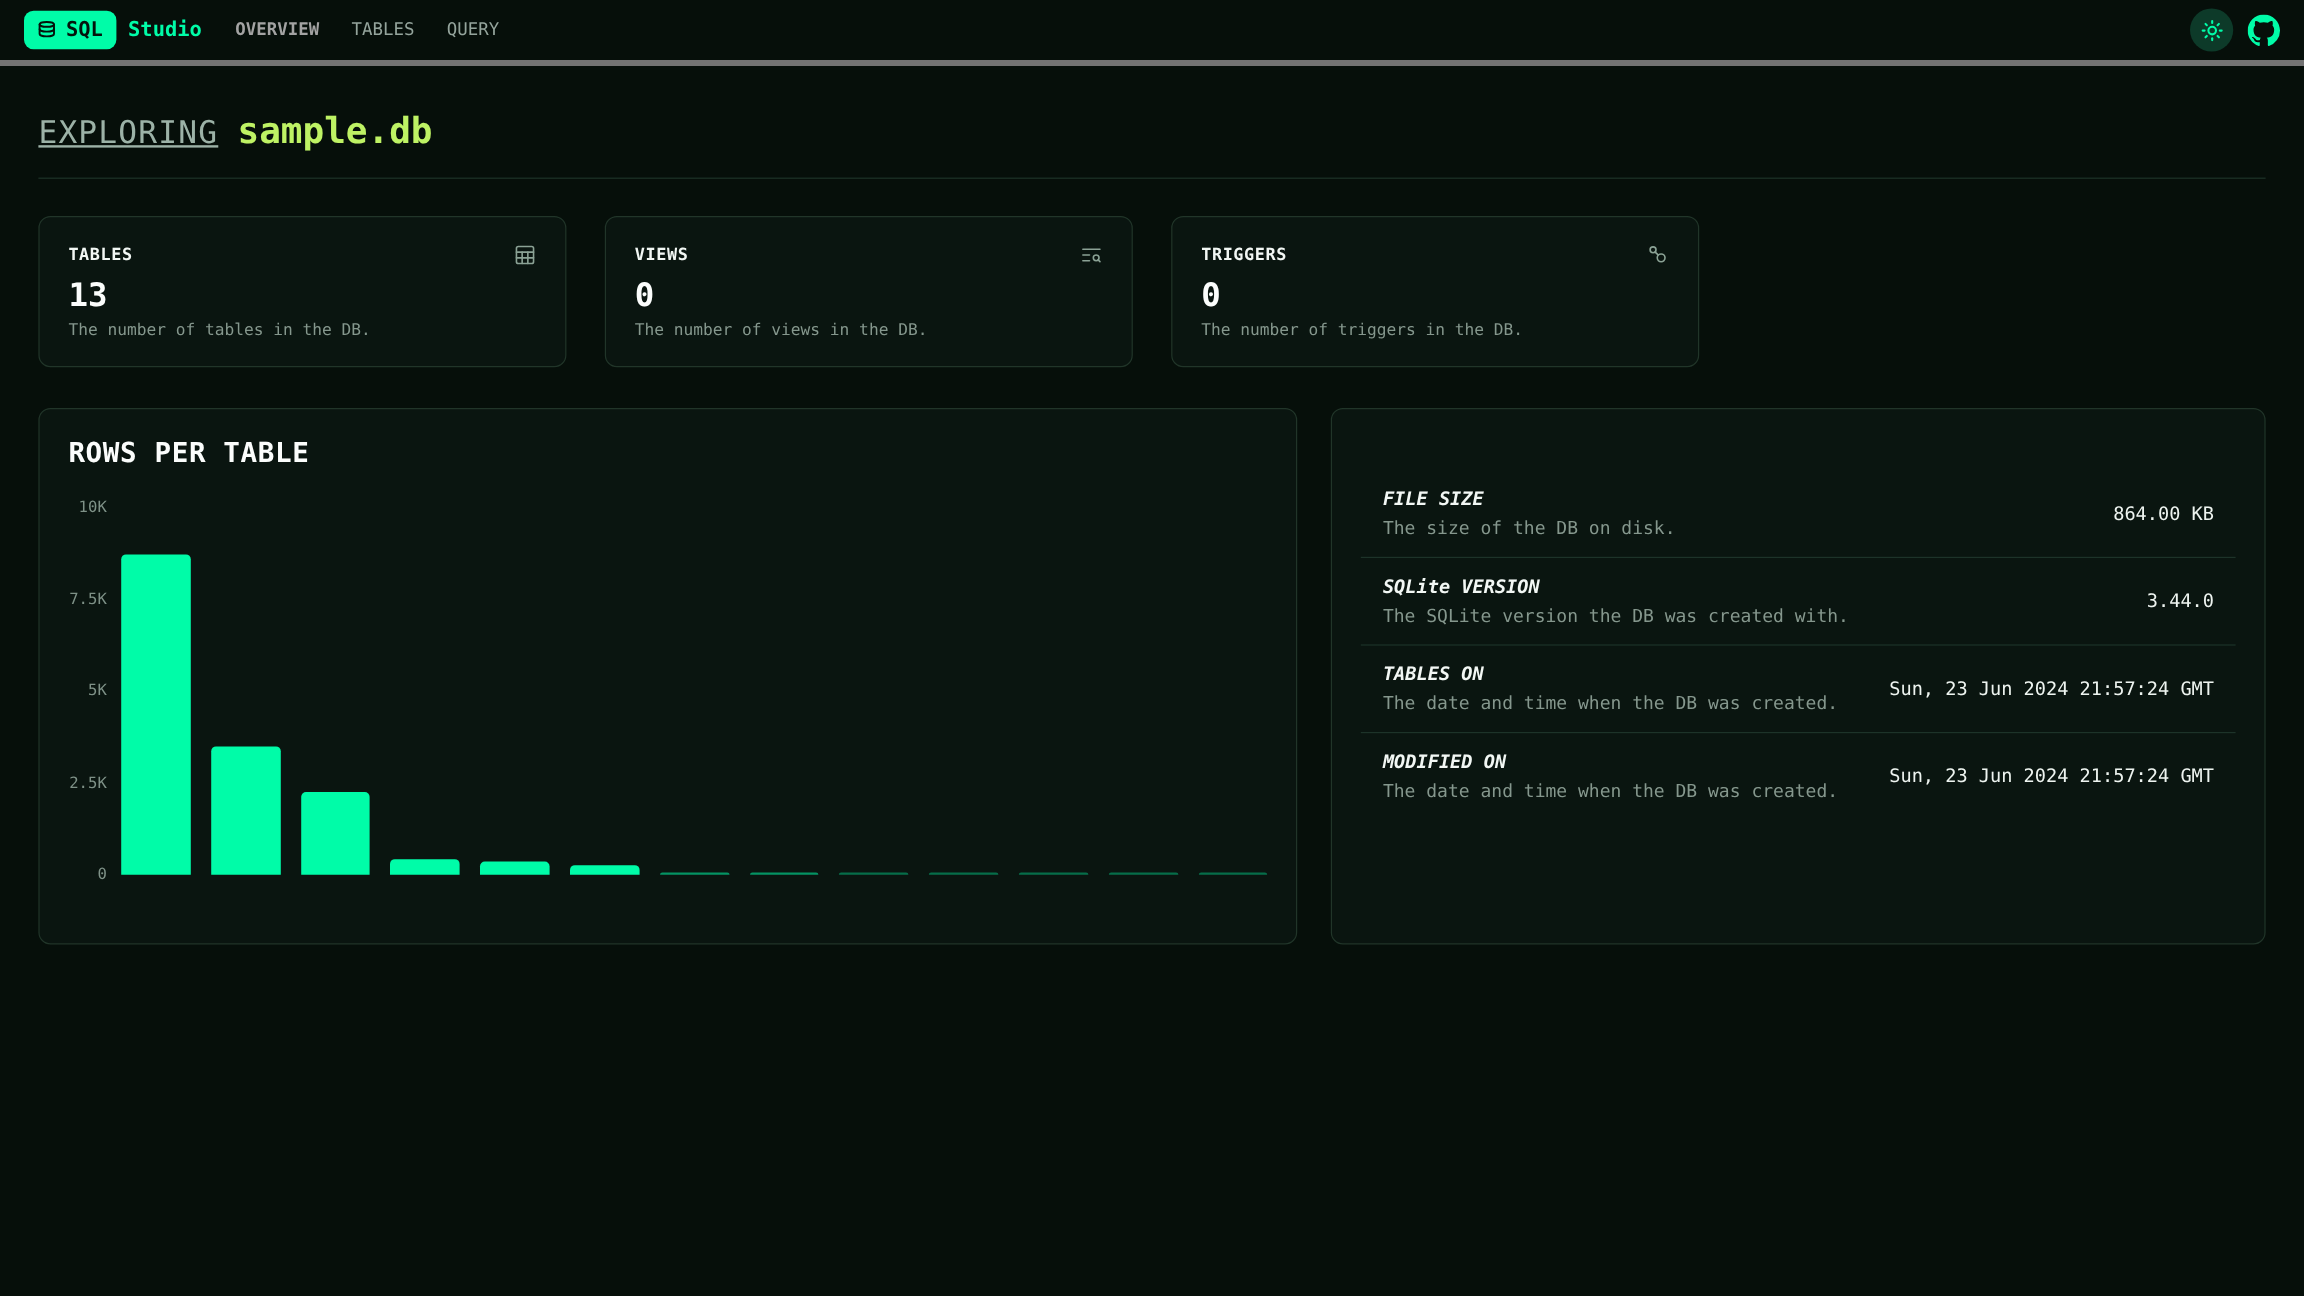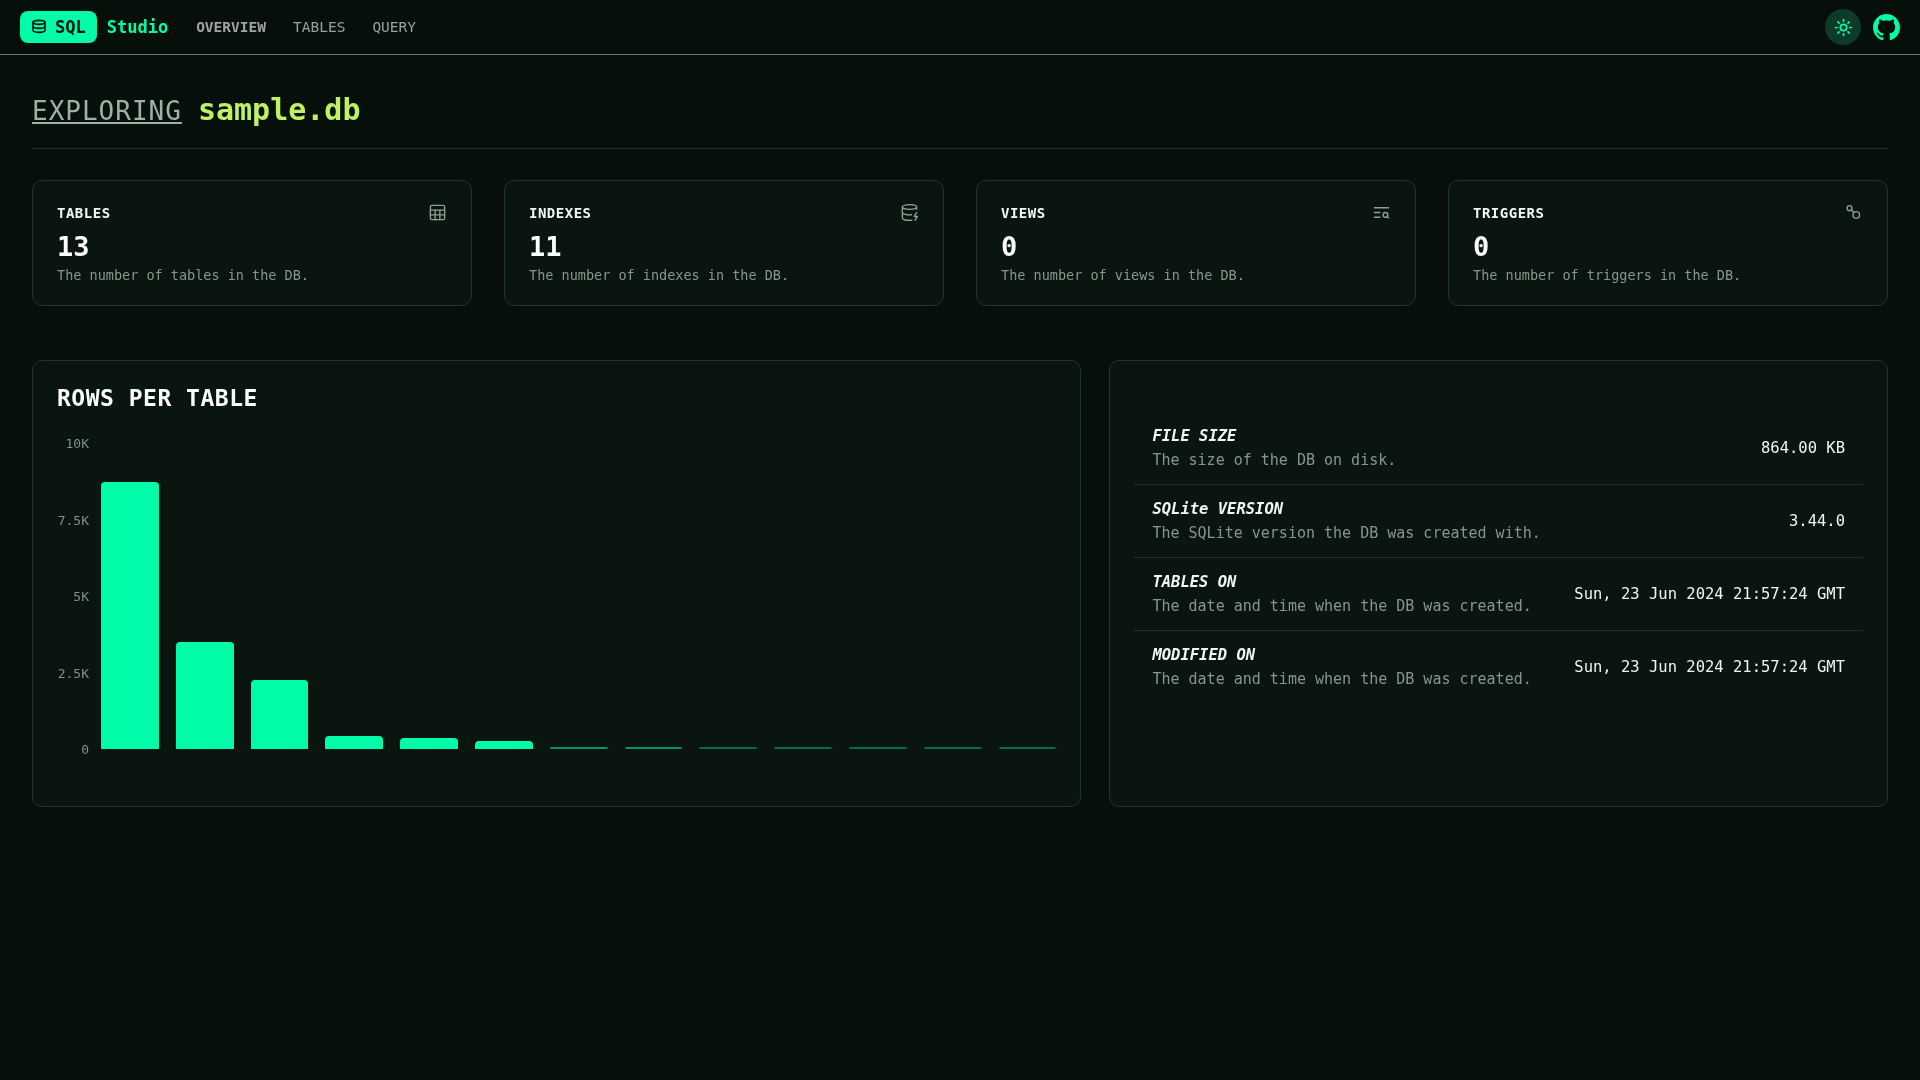--- a/index.html
+++ b/index.html
@@ -6,21 +6,21 @@
   html, body {
     width: 1920px; height: 1080px; overflow: hidden;
     background: #060f0a;
     color: #edf4f0;
     font-family: "DejaVu Sans Mono", "Liberation Mono", monospace;
   }
 
   
   .app-header {
     height: 55px; display: flex; align-items: center;
-    padding: 0 20px; border-bottom: 1px solid #737373;
+    padding: 0 20px; border-bottom: 5px solid #737373;
   }
   .logo { display: flex; align-items: center; cursor: pointer; }
   .logo-badge {
     display: flex; align-items: center; gap: 8px;
     background: #00fca8; color: #04130c;
     font-weight: bold; font-size: 17px;
     padding: 6px 11px; border-radius: 8px;
   }
   .logo-suffix { color: #00fca8; font-weight: bold; font-size: 17px; margin-left: 10px; }
   .main-nav { display: flex; align-items: center; gap: 27px; margin-left: 28px; }
@@ -49,21 +49,21 @@
     background: #0a1510; border: 1px solid #213529; border-radius: 10px;
     padding: 22px 24px; height: 126px;
   }
   .card-head { display: flex; align-items: center; justify-content: space-between; }
   .card-title { font-size: 14px; font-weight: bold; color: #f2f7f4; letter-spacing: .5px; }
   .card-icon { color: #8ba295; display: grid; place-items: center; }
   .card-value { font-size: 27px; font-weight: bold; margin-top: 9px; color: #fbfdfc; }
   .card-desc { font-size: 13.5px; color: #85978d; margin-top: 5px; }
 
   
-  .panels { display: grid; grid-template-columns: 1046fr 776fr; gap: 28px; margin-top: 54px; }
+  .panels { display: grid; grid-template-columns: 1046fr 776fr; gap: 28px; margin-top: 34px; }
   .panel {
     background: #0a1510; border: 1px solid #213529; border-radius: 10px;
     padding: 24px; height: 447px;
   }
   .panel-title { font-size: 23px; font-weight: bold; color: #fbfdfc; letter-spacing: .5px; }
 
   
   .chart { display: flex; margin-top: 32px; }
   .y-axis { position: relative; width: 40px; height: 306px; }
   .y-tick {
@@ -160,36 +160,20 @@
               <path d="M3 15h18"></path>
               <path d="M9 9v12"></path>
               <path d="M15 9v12"></path>
           </svg>
         </span>
       </div>
       <div class="card-value">13</div>
       <div class="card-desc">The number of tables in the DB.</div>
     </div>
 
-    <div class="card">
-      <div class="card-head">
-        <span class="card-title">INDEXES</span>
-        <span class="card-icon">
-          <svg width="19" height="19" viewBox="0 0 24 24" fill="none" stroke="currentColor" stroke-width="1.7" stroke-linecap="round" stroke-linejoin="round">
-            <ellipse cx="12" cy="5" rx="9" ry="3"></ellipse>
-            <path d="M3 5v14a9 3 0 0 0 12 2.84"></path>
-            <path d="M21 5v3"></path>
-            <path d="m21 12-3 5h4l-3 5"></path>
-            <path d="M3 12a9 3 0 0 0 11.59 2.87"></path>
-          </svg>
-        </span>
-      </div>
-      <div class="card-value">11</div>
-      <div class="card-desc">The number of indexes in the DB.</div>
-    </div>
 
     <div class="card">
       <div class="card-head">
         <span class="card-title">VIEWS</span>
         <span class="card-icon">
           <svg width="19" height="19" viewBox="0 0 24 24" fill="none" stroke="currentColor" stroke-width="1.7" stroke-linecap="round" stroke-linejoin="round">
             <path d="M21 6H3"></path>
               <path d="M10 12H3"></path>
               <path d="M10 18H3"></path>
             <circle cx="17" cy="15" r="3"></circle>

